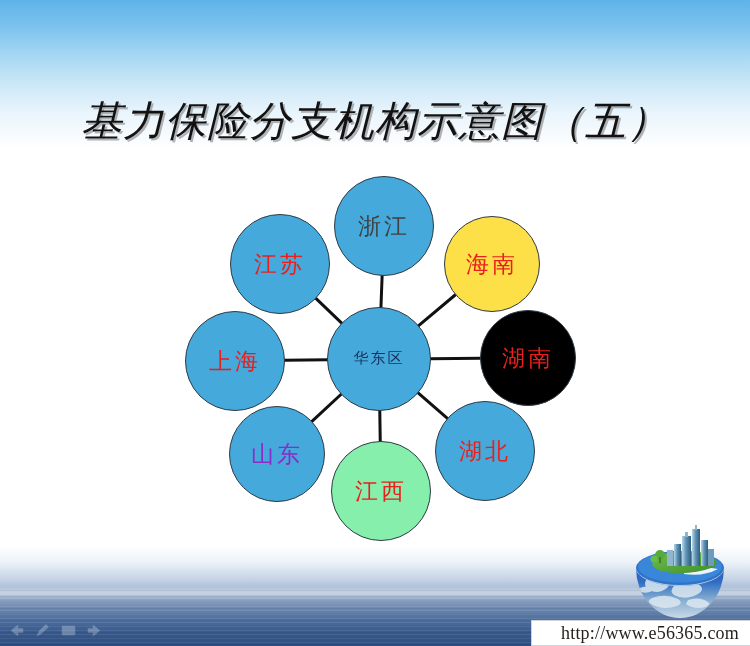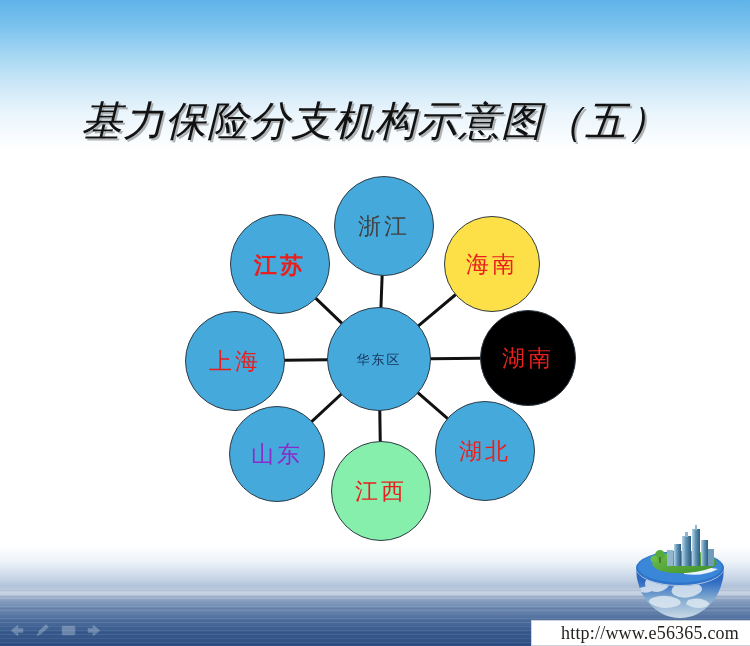--- a/index.html
+++ b/index.html
@@ -112,23 +112,24 @@
   .node .node-label {
     font-family: "DejaVu Serif", "Liberation Serif", serif;
     font-weight: 400;
     letter-spacing: 3px;
     white-space: nowrap;
   }
   .node.satellite .node-label {
     font-size: 23px;
   }
   .node.center .node-label {
-    font-size: 13px;
+    font-size: 15px;
     color: #15305a;
     letter-spacing: 2px;
+    font-family: Liberation Mono, monospace;
   }
 
   
   .globe-logo {
     position: absolute;
     width: 116px; height: 108px;
   }
   .globe-shadow {
     position: absolute;
     left: 14px; bottom: 2px;
@@ -205,21 +206,21 @@
         <div class="node satellite" style="left: 331px; top: 441px; width: 100px; height: 100px; background: #86efac; border-color: rgb(47, 59, 70);">
           <span class="node-label" style="color: rgb(232, 32, 29);">江西</span>
         </div>
         <div class="node satellite" style="left: 229px; top: 406px; width: 96px; height: 96px; background: rgb(69, 170, 219); border-color: rgb(47, 59, 70); text-align: center;">
           <span class="node-label" style="color: rgb(139, 43, 200);">山东</span>
         </div>
         <div class="node satellite" style="left: 185px; top: 311px; width: 100px; height: 100px; background: rgb(69, 170, 219); border-color: rgb(47, 59, 70);">
           <span class="node-label" style="color: rgb(232, 32, 29);">上海</span>
         </div>
         <div class="node satellite" style="left: 230px; top: 214px; width: 100px; height: 100px; background: rgb(69, 170, 219); border-color: rgb(47, 59, 70);">
-          <span class="node-label" style="color: rgb(232, 32, 29); font-weight: bold;">江苏</span>
+          <span class="node-label" style="color: rgb(232, 32, 29);">江苏</span>
         </div>
         <div class="node center" style="left: 327px; top: 307px; width: 104px; height: 104px; background: rgb(69, 170, 219); border-color: rgb(47, 59, 70);">
           <span class="node-label" style="color: rgb(21, 48, 90);">华东区</span>
         </div>
       </div>
   </div>
 
   <div class="globe-logo" style="left:622px; top:524px;">
     <div class="globe-shadow"></div>
     <svg width="116" height="108" viewBox="0 0 116 108">

